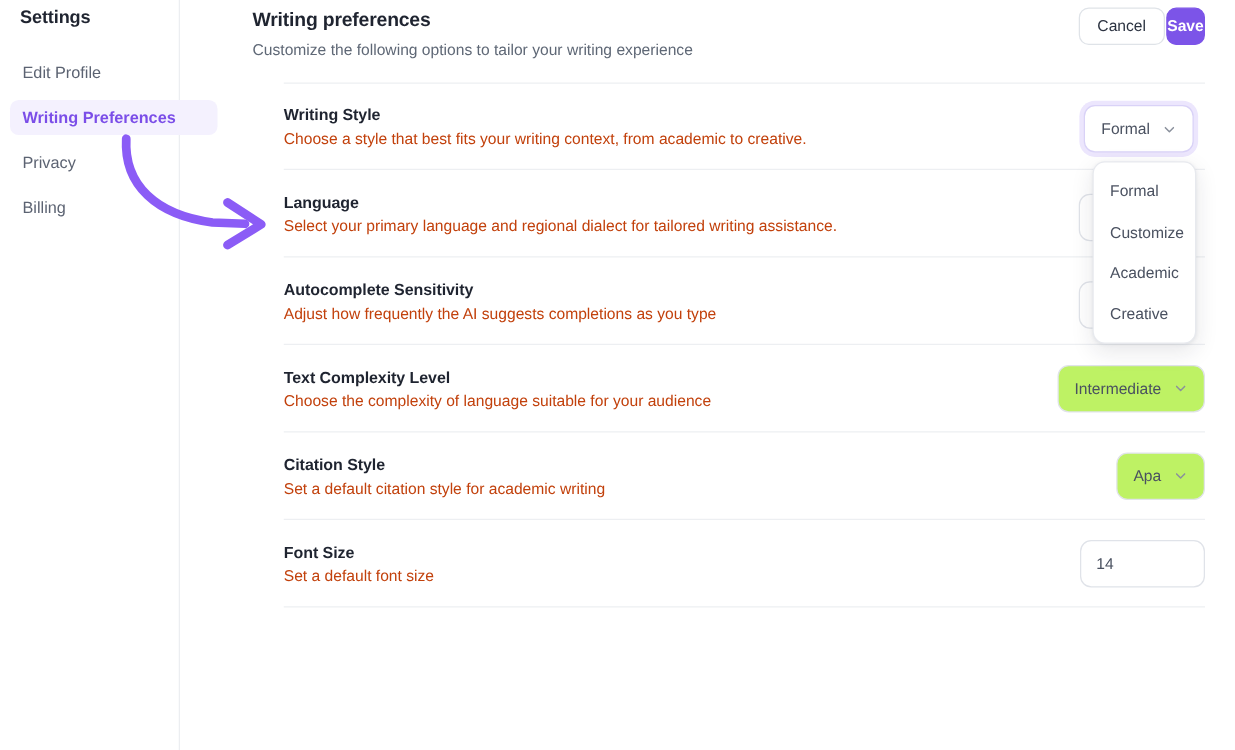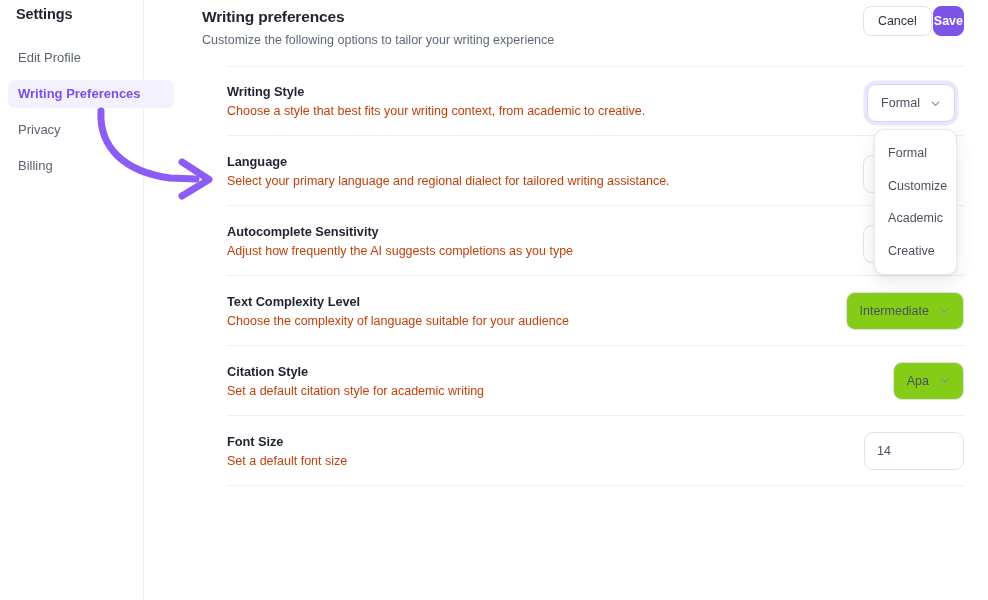--- a/index.html
+++ b/index.html
@@ -138,21 +138,21 @@
 
   
   .select {
     display: inline-flex;
     align-items: center;
     gap: 10px;
     height: 38px;
     padding: 0 13px;
     border: 1px solid #e0e3e9;
     border-radius: 9px;
-    background: #84cc16;
+    background: #bef264;
     font-size: 12.5px;
     color: #4a5160;
     cursor: pointer;
     white-space: nowrap;
   }
   .chev {
     display: inline-block;
     width: 11px; height: 11px;
     flex: 0 0 auto;
   }

